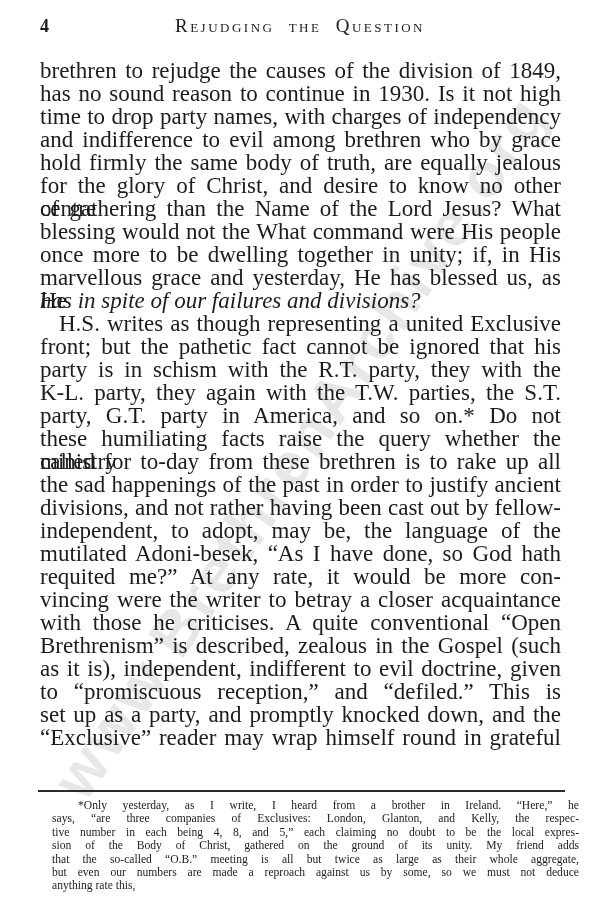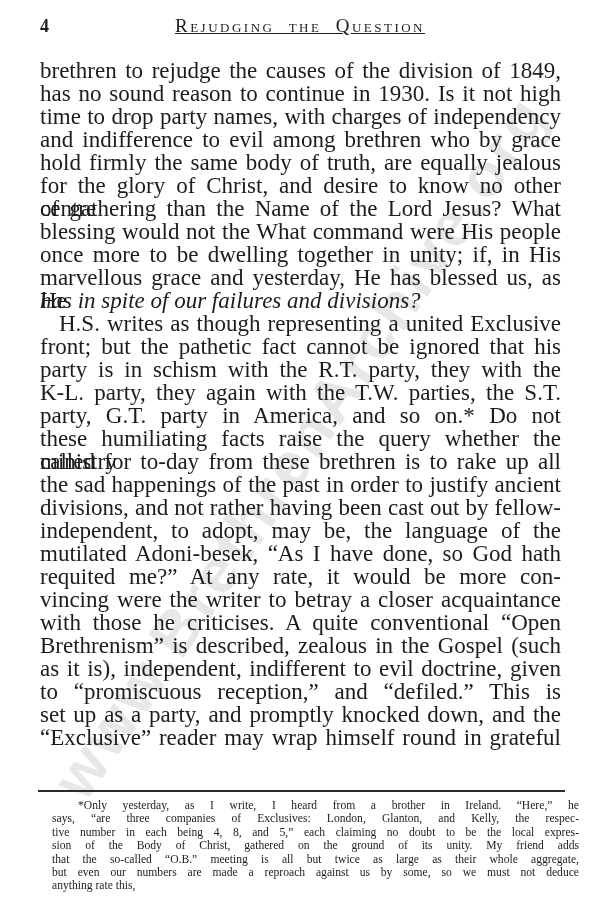--- a/index.html
+++ b/index.html
@@ -31,21 +31,20 @@
 
   header { position: absolute; top: 15px; left: 40px; right: 40px; height: 24px; z-index: 1; }
   .pagenum { position: absolute; left: 0; top: 1px; font-size: 18px; font-weight: bold; }
   .title {
     position: absolute; left: 0; right: 0; top: 0;
     text-align: center;
     font-variant: small-caps;
     font-size: 19px;
     letter-spacing: 2.5px;
     word-spacing: 7px;
-    text-decoration: underline;
   }
 
   .text {
     position: absolute; top: 59px; left: 40px; width: 521px;
     font-size: 23px;
     z-index: 1;
   }
   .line {
     height: 23px; line-height: 23px;
     text-align: justify;

